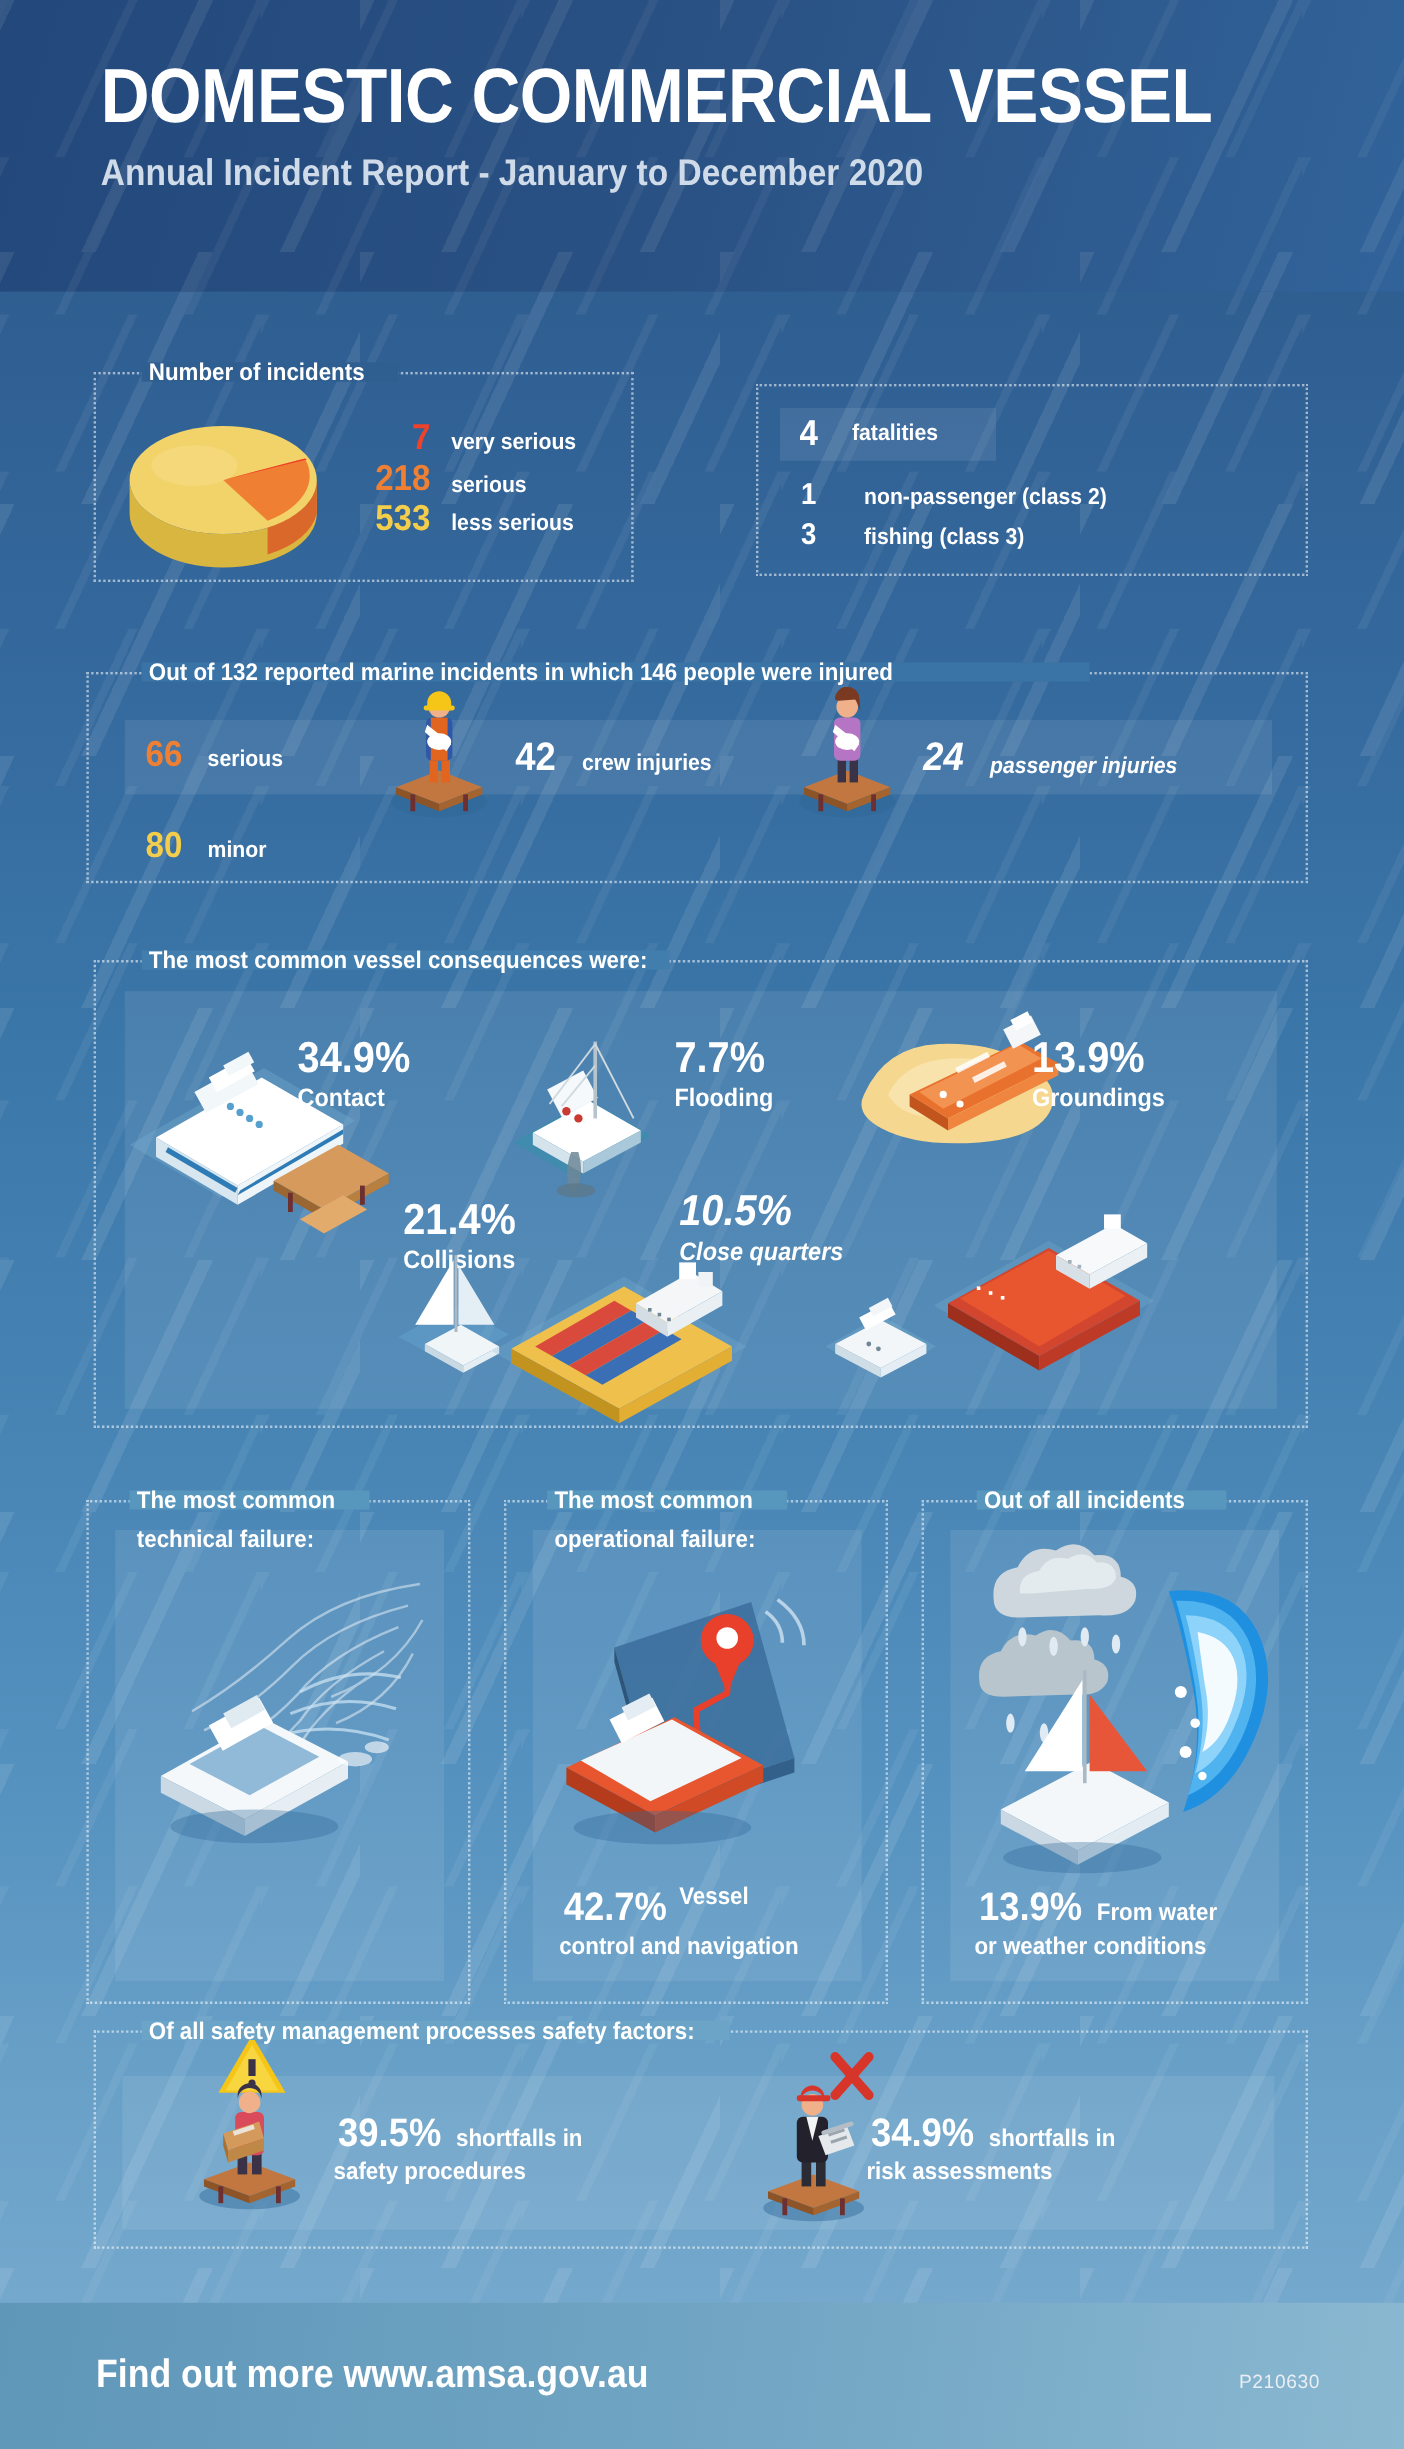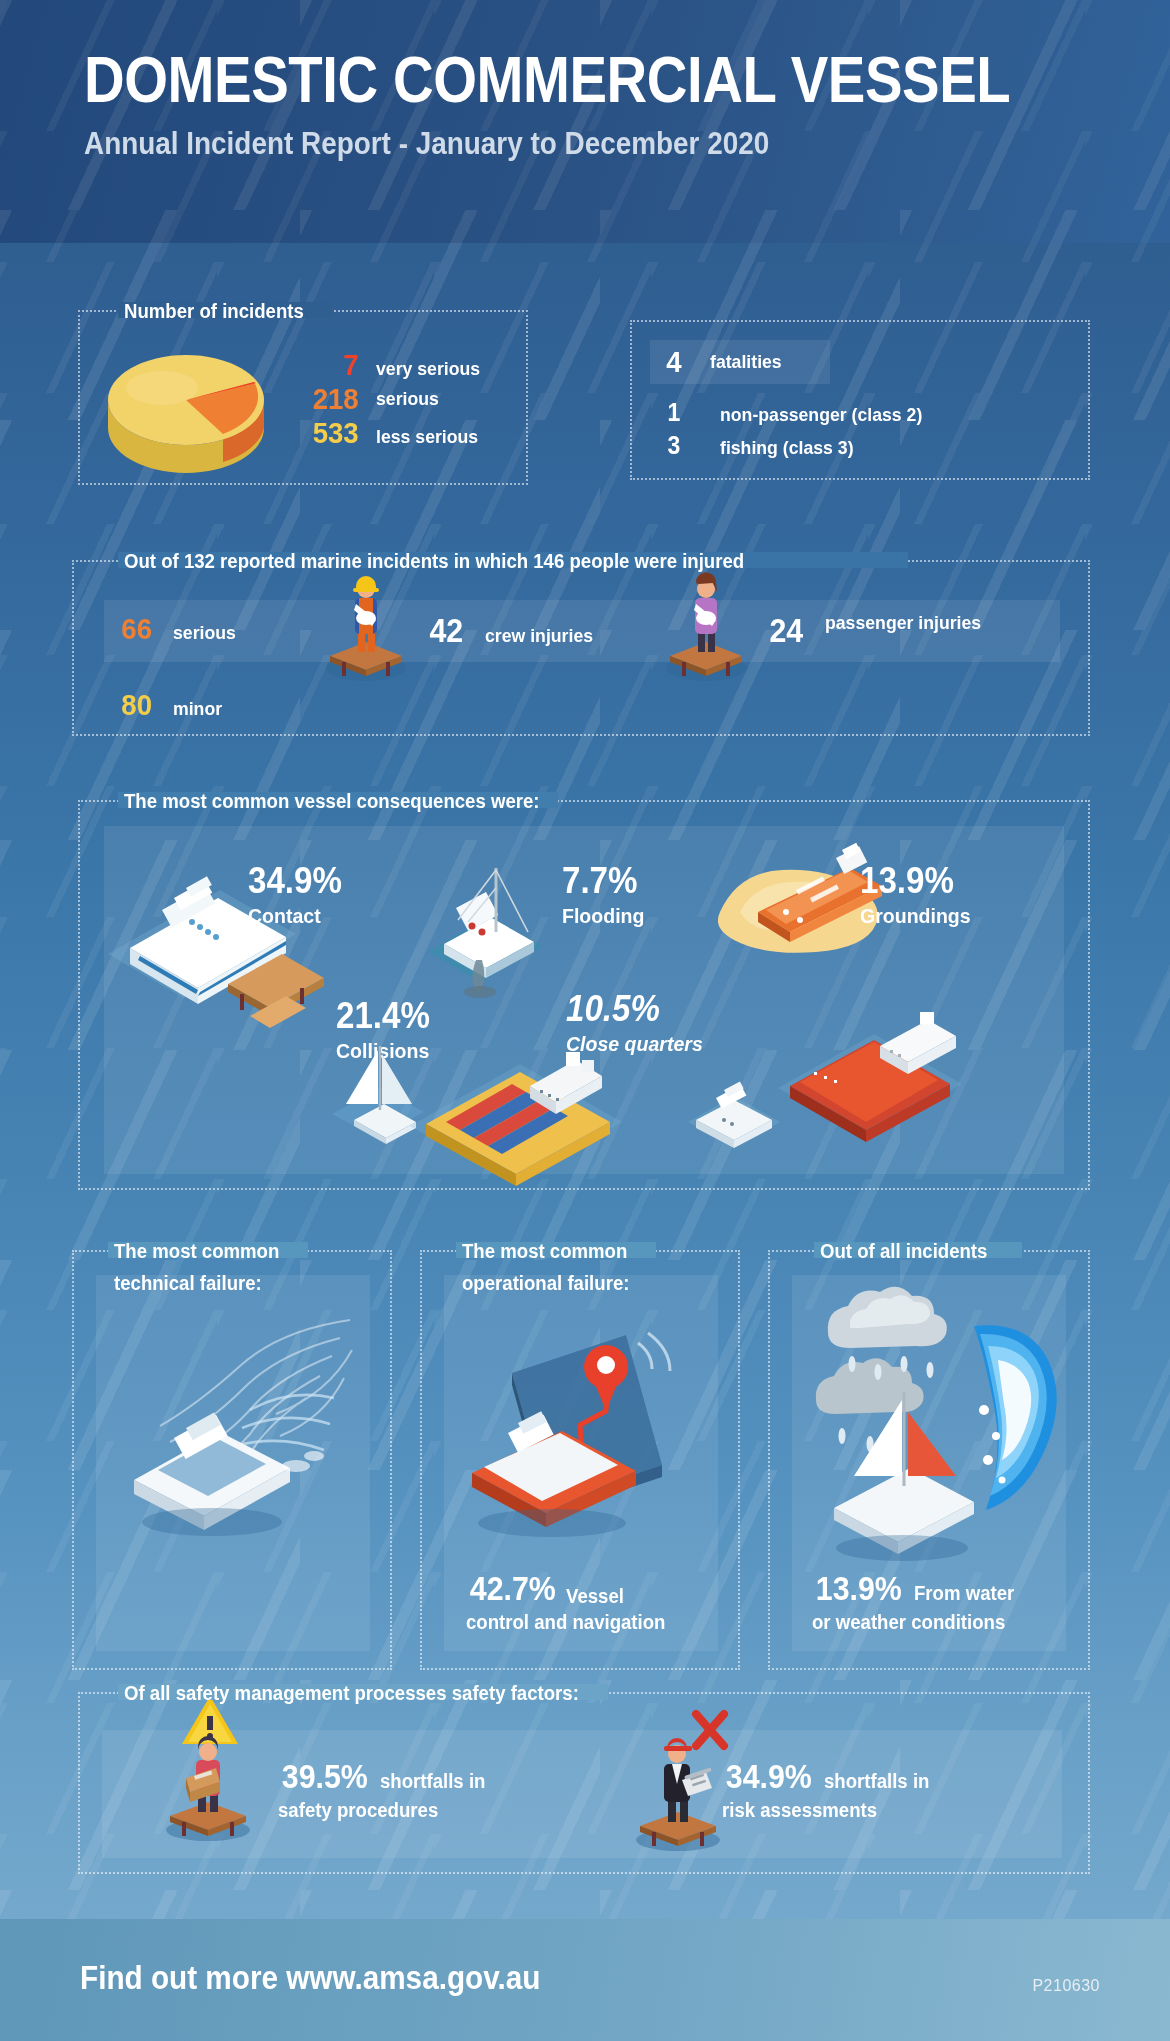--- a/index.html
+++ b/index.html
@@ -188,21 +188,21 @@
 
       <ellipse cx="60" cy="50" rx="36" ry="17" fill="#f6dd8d" opacity=".45"></ellipse>
     </svg>
   </div>
 
   <div style="position:absolute; left:280px; top:348px;">
     <div style="display:flex; align-items:baseline; height:34px;">
       <span class="num c-red" style="width:82px; text-align:right; font-size:30px;">7</span>
       <span class="lbl" style="margin-left:14px; font-size:19px;">very serious</span>
     </div>
-    <div style="display:flex; align-items:center; height:34px;">
+    <div style="display:flex; align-items:flex-end; height:34px;">
       <span class="num c-orange" style="width:82px; text-align:right; font-size:30px;">218</span>
       <span class="lbl" style="margin-left:14px; font-size:19px;">serious</span>
     </div>
     <div style="display:flex; align-items:baseline; height:34px;">
       <span class="num c-yellow" style="width:82px; text-align:right; font-size:30px;">533</span>
       <span class="lbl" style="margin-left:14px; font-size:19px;">less serious</span>
     </div>
   </div>
 
   <div class="dotted" style="left:630px; top:320px; width:460px; height:160px;"></div>
@@ -277,21 +277,21 @@
       <rect x="48" y="60" width="7" height="22" fill="#3a3348"></rect>
       <rect x="35" y="28" width="22" height="36" rx="5" fill="#b675c4"></rect>
       <path d="M36 34 L56 50 L52 56 L34 40 Z" fill="#ffffff"></path>
       <ellipse cx="46" cy="48" rx="10" ry="7" fill="#ffffff"></ellipse>
       <circle cx="46" cy="19" r="9" fill="#f0b08a"></circle>
       <path d="M36 16 A10 11 0 0 1 56 15 L56 12 A10 10 0 0 0 36 13 Z" fill="#7a3a22"></path>
       <path d="M36 13 A10 10 0 0 1 56 12 L57 22 L53 13 L39 14 Z" fill="#7a3a22"></path>
     </svg>
   </div>
 
-  <div style="position:absolute; left:768px; top:612px; display:flex; align-items:flex-start;">
+  <div style="position:absolute; left:768px; top:612px; display:flex; align-items:flex-end;font-style:italic;">
     <span class="num c-white" style="font-size:33px;">24</span>
     <span class="lbl" style="margin-left:20px; font-size:19px;">passenger injuries</span>
   </div>
 
   <div class="dotted" style="left:78px; top:800px; width:1012px; height:390px;"></div>
   <div style="position:absolute; left:118px; top:792px; width:440px; height:16px; background:#427ead; z-index:3;"></div>
   <div class="panel-label" style="left:124px; top:790px;">The most common vessel consequences were:</div>
 
   <div class="inner-box" style="left:104px; top:826px; width:960px; height:348px;"></div>
 
@@ -507,21 +507,21 @@
       <path d="M16 158 L16 172 L90 212 L90 198 Z" fill="#b43c1c"></path>
       <path d="M180 156 L180 170 L90 212 L90 198 Z" fill="#d04a26"></path>
       <path d="M28 152 L104 118 L162 150 L86 186 Z" fill="#f2f6f9"></path>
       <rect x="52" y="118" width="40" height="22" transform="rotate(-27 52 118)" fill="#ffffff"></rect>
       <rect x="62" y="108" width="26" height="12" transform="rotate(-27 62 108)" fill="#e3edf3"></rect>
       <ellipse cx="96" cy="208" rx="74" ry="14" fill="#2f6898" opacity=".35"></ellipse>
     </svg>
   </div>
 
   <div style="position:absolute; left:466px; top:1570px; width:250px;">
-    <div style="display:flex; align-items:flex-end;">
+    <div style="display:flex; align-items:flex-start;">
       <span class="num c-white" style="font-size:33px;">42.7%</span>
       <span class="lbl" style="font-size:20px; margin-left:6px;">Vessel</span>
     </div>
     <div class="lbl" style="font-size:20px; margin-top:3px;">control and navigation</div>
   </div>
 
   <div class="dotted" style="left:768px; top:1250px; width:322px; height:420px;"></div>
   <div style="position:absolute; left:814px; top:1242px; width:208px; height:16px; background:#5796bd; z-index:3;"></div>
   <div class="panel-label" style="left:820px; top:1240px;">Out of all incidents</div>
 

